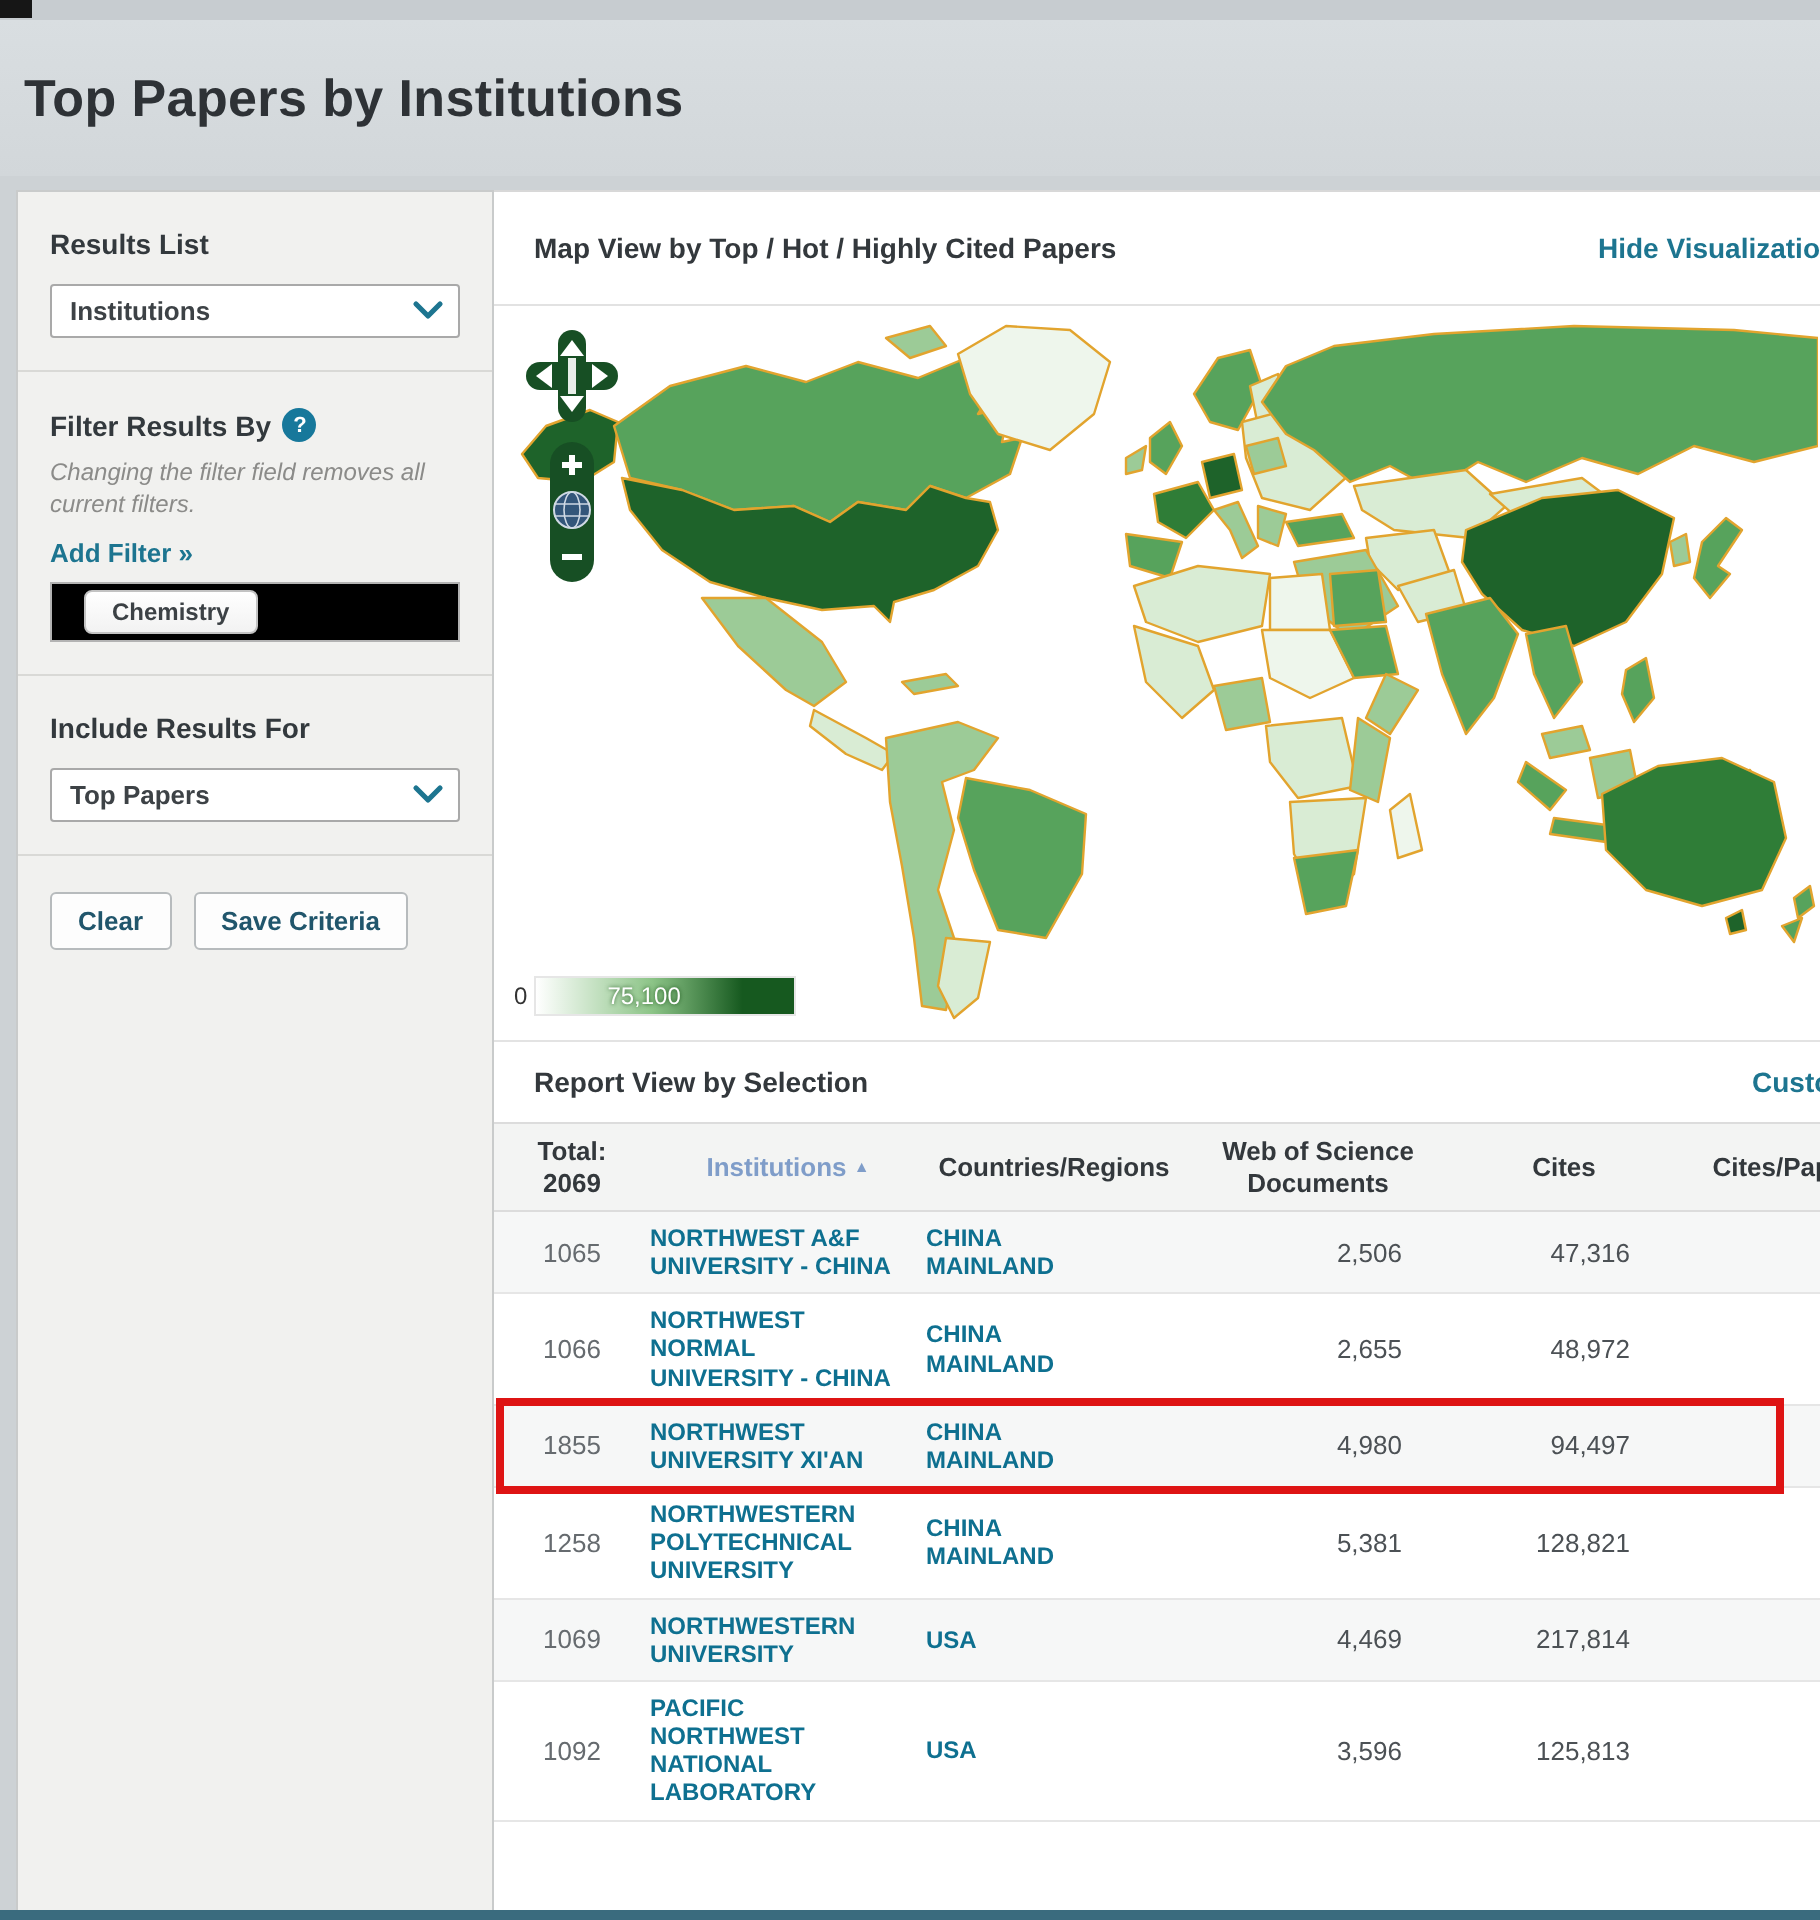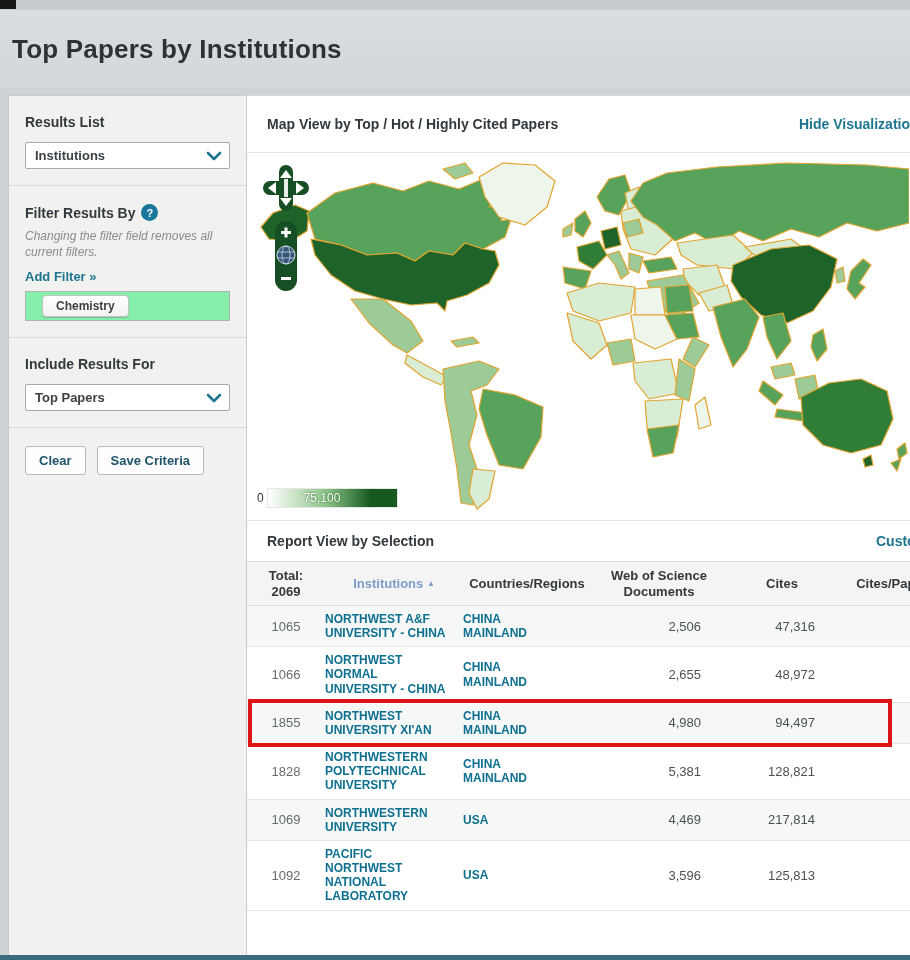--- a/index.html
+++ b/index.html
@@ -20,21 +20,21 @@
   .bottom-strip { position:absolute; left:0; bottom:0; width:910px; height:5px; background:#3a6b7e; z-index:40; }
 
   
   .side-section { padding:18px 16px 16px 16px; border-bottom:1px solid #d9d9d6; }
   .side-label { font-size:14px; font-weight:bold; color:#33393d; display:flex; align-items:center; gap:6px; }
   .dropdown { margin-top:12px; background:#fff; border:1px solid #a9a9a9; border-radius:2px; height:27px; display:flex; align-items:center; justify-content:space-between; padding:0 7px 0 9px; cursor:pointer; }
   .dropdown .value { font-size:13px; font-weight:bold; color:#3d4246; }
   .help-badge { width:17px; height:17px; border-radius:50%; background:#17789b; color:#fff; font-size:11px; font-weight:bold; display:flex; align-items:center; justify-content:center; }
   .filter-note { margin-top:8px; font-size:12px; font-style:italic; color:#8b8b89; line-height:1.3; }
   .add-filter { margin:9px 0 7px; font-size:13px; font-weight:bold; color:#1d7590; cursor:pointer; display:inline-block; }
-  .filter-box { background:#86efac; border:1px solid #b3b3b3; padding:3px 4px; min-height:28px; }
+  .filter-box { background:#000000; border:1px solid #b3b3b3; padding:3px 4px; min-height:28px; }
   .chip { display:inline-block; border:1px solid #c3c3c3; border-radius:4px; padding:3px 13px; font-size:12px; font-weight:bold; color:#3c4145; background:linear-gradient(#ffffff,#f2f2f2); box-shadow:0 1px 1px rgba(0,0,0,.18); margin-left:12px; cursor:pointer; }
   .btn-row { padding:18px 16px; display:flex; gap:11px; }
   .btn { background:#fdfdfd; border:1px solid #b7bbbd; border-radius:3px; padding:6px 13px; font-size:13px; font-weight:bold; color:#21566c; cursor:pointer; }
 
   
   .panel-header { height:57px; display:flex; align-items:center; padding-left:20px; border-bottom:1px solid #e2e2e2; position:relative; background:#fff; }
   .panel-title { font-size:14px; font-weight:bold; color:#33383c; }
   .teal-link { font-size:14px; font-weight:bold; color:#1d7590; cursor:pointer; position:absolute; white-space:nowrap; }
   .hide-link { left:552px; }
   .map-area { height:368px; position:relative; background:#fff; border-bottom:1px solid #e3e3e3; }
@@ -275,21 +275,21 @@
           </div>
           <div class="grid-cols row alt highlight">
             <div class="cell-rank">1855</div>
             <div class="cell-inst">NORTHWEST UNIVERSITY XI'AN</div>
             <div class="cell-country">CHINA MAINLAND</div>
             <div class="cell-num cell-docs">4,980</div>
             <div class="cell-num cell-cites">94,497</div>
             <div class="cell-num"></div>
           </div>
           <div class="grid-cols row">
-            <div class="cell-rank">1828</div>
+            <div class="cell-rank">1258</div>
             <div class="cell-inst">NORTHWESTERN POLYTECHNICAL UNIVERSITY</div>
             <div class="cell-country">CHINA MAINLAND</div>
             <div class="cell-num cell-docs">5,381</div>
             <div class="cell-num cell-cites">128,821</div>
             <div class="cell-num"></div>
           </div>
           <div class="grid-cols row alt">
             <div class="cell-rank">1069</div>
             <div class="cell-inst">NORTHWESTERN UNIVERSITY</div>
             <div class="cell-country">USA</div>

